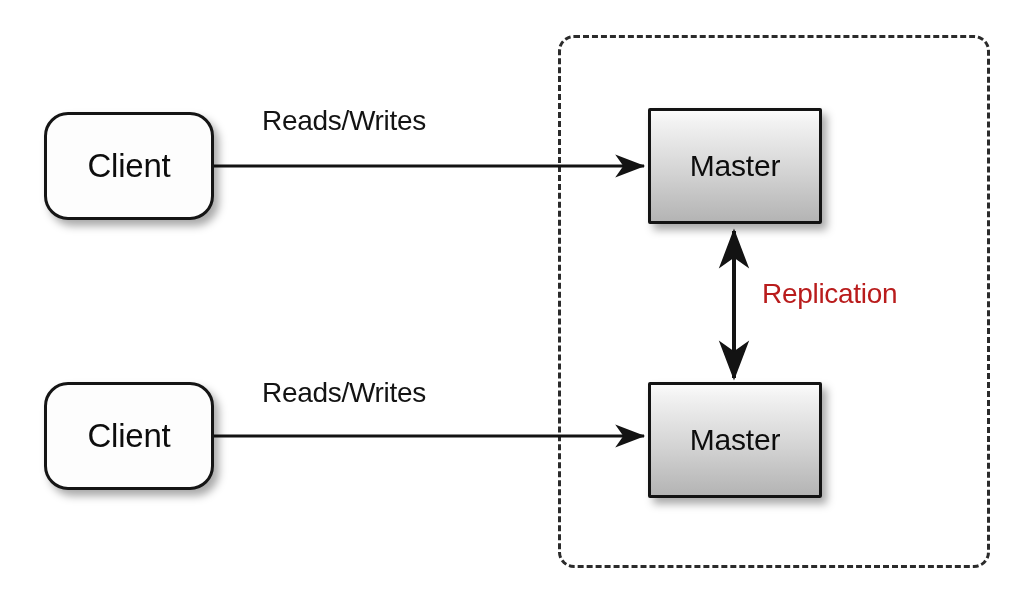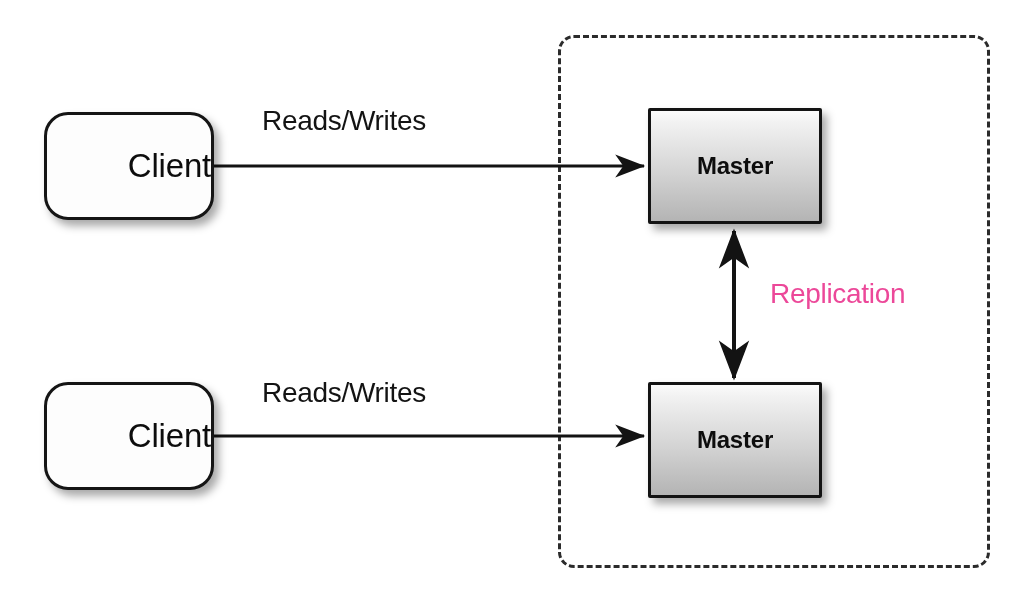--- a/index.html
+++ b/index.html
@@ -38,41 +38,39 @@
     color: #0d0d0d;
     white-space: nowrap;
     letter-spacing: -0.2px;
   }
   
   .client-node {
     background: #fdfdfd;
     border: 3px solid #151515;
     border-radius: 24px;
     box-shadow: 5px 6px 9px rgba(0,0,0,0.34);
-    justify-content: flex-end;
   }
   .client-node .node-label {
     font-size: 33px;
   }
   
   .master-node {
     background: linear-gradient(to bottom,
                 #fbfbfb 0%,
                 #f2f2f2 10%,
                 #e2e2e2 34%,
                 #d2d2d2 58%,
                 #c2c2c2 80%,
                 #b4b4b4 100%);
     border: 3px solid #131313;
     border-radius: 2px;
     box-shadow: 5px 6px 9px rgba(0,0,0,0.34);
   }
   .master-node .node-label {
-    font-size: 24px;
-    font-weight: bold;
+    font-size: 30px;
   }
   
   .edge-label {
     position: absolute;
     font-family: "Liberation Sans", sans-serif;
     font-size: 28px;
     color: #131313;
     white-space: nowrap;
     letter-spacing: -0.3px;
   }
@@ -127,15 +125,15 @@
   </div>
 
   <div class="node master-node" id="node-master-bottom" style="left: 648px; top: 382px; width: 174px; height: 116px;">
     <span class="node-label">Master</span>
   </div>
 
   <div class="edge-label" id="label-reads-writes-top" style="left: 262px; top: 105px; color: rgb(19, 19, 19);">Reads/Writes</div>
 
   <div class="edge-label" id="label-reads-writes-bottom" style="left: 262px; top: 377px; color: rgb(19, 19, 19);">Reads/Writes</div>
 
-  <div class="edge-label" id="label-replication" style="left: 762px; top: 278px; color: #ec4899; margin-left: 8px;">Replication</div>
+  <div class="edge-label" id="label-replication" style="left: 762px; top: 278px; color: #b91c1c;">Replication</div>
 
 </div>
 
 </body></html>

